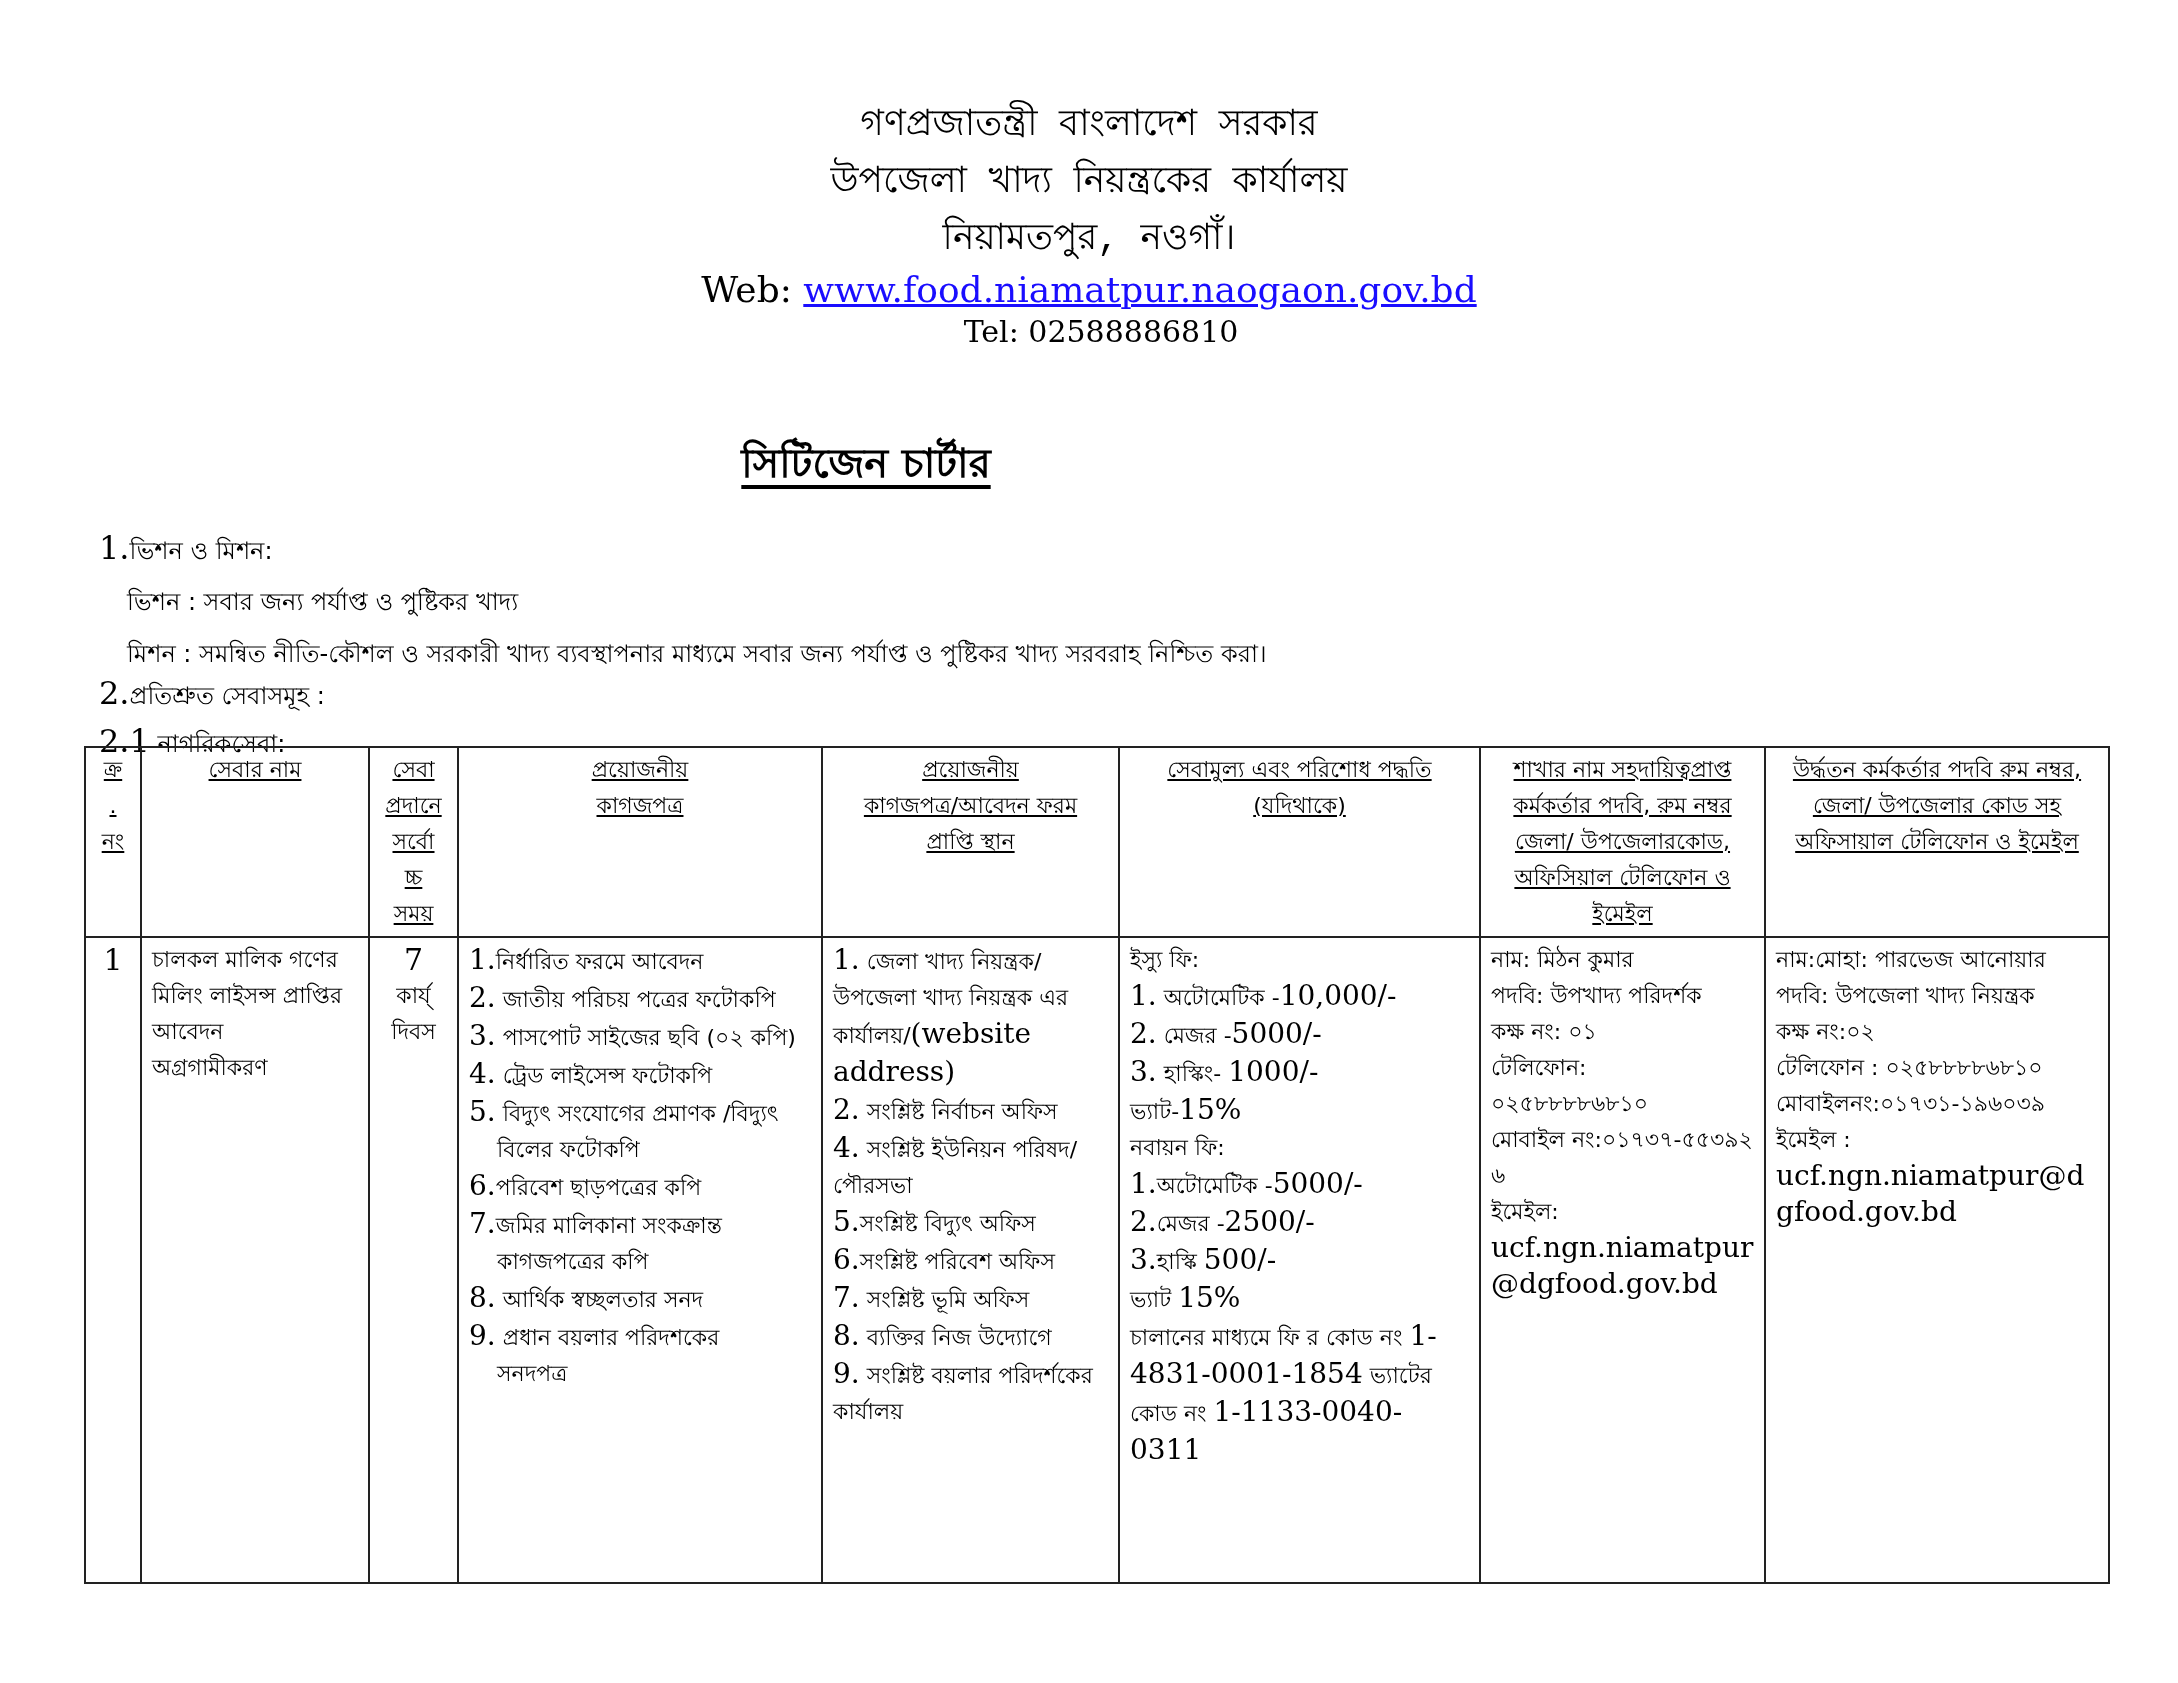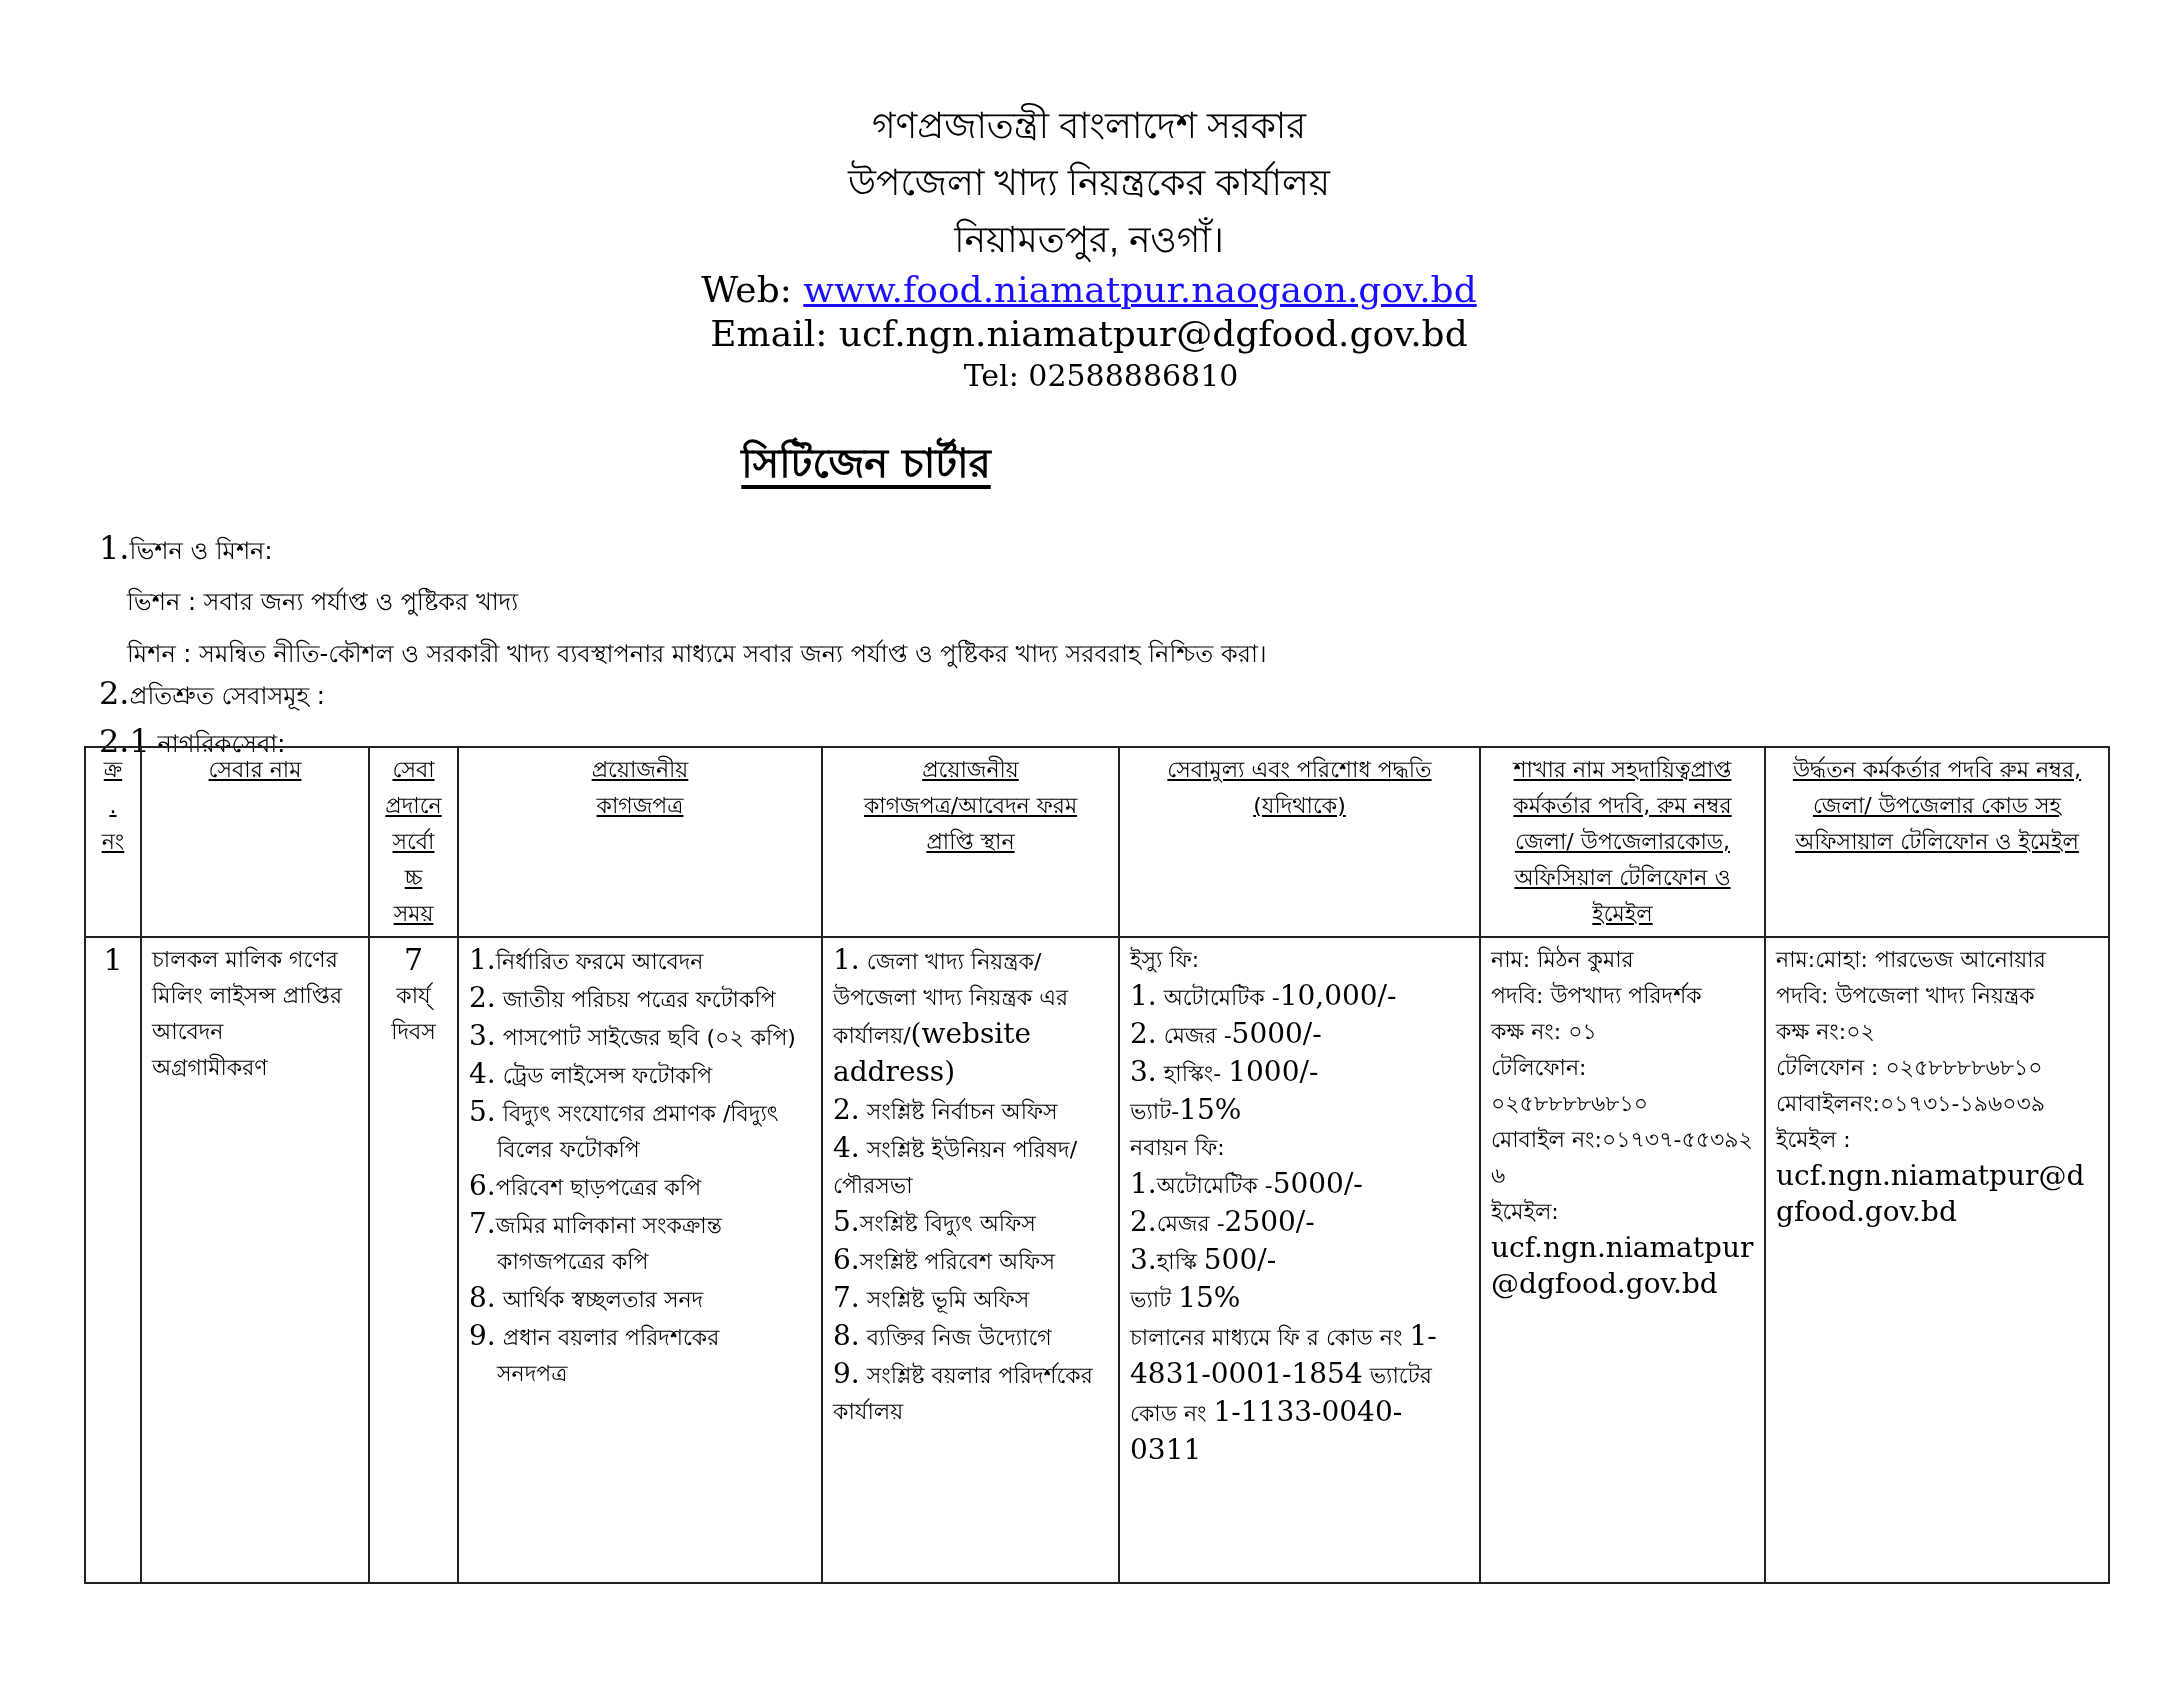--- a/index.html
+++ b/index.html
@@ -3,21 +3,21 @@
   <meta charset="utf-8">
   <style>
     html, body { margin: 0; padding: 0; background: #ffffff; }
     body {
       width: 2178px; height: 1683px; position: relative; overflow: hidden;
       font-family: "DejaVu Sans", sans-serif; color: #000;
     }
     .header-block {
       position: absolute; left: 0; top: 97px; width: 2178px; text-align: center;
     }
-    .hdr-line { font-family: Liberation Sans, sans-serif; font-size: 36px; line-height: 57px; }
+    .hdr-line { font-family: Liberation Mono, monospace; font-size: 36px; line-height: 57px; }
     .serif-line { font-family: "DejaVu Serif", serif; font-size: 36px; line-height: 44px; }
     .tel-line { font-family: "DejaVu Serif", serif; font-size: 30px; line-height: 40px; margin-left: 24px; }
     .web-link { color: #1a0dff; text-decoration: underline; }
     .doc-title {
       position: absolute; left: 0; top: 436px; width: 1732px; text-align: center;
       font-size: 40px; font-weight: bold; line-height: 55px;
     }
     .doc-title span { text-decoration: underline; text-underline-offset: 8px; }
     .section {
       position: absolute; left: 99px; font-size: 24px; line-height: 34px; margin-top: 21px;
@@ -48,23 +48,20 @@
   </style>
 </head>
 <body>
 
 <div class="header-block">
   <div class="hdr-line">গণপ্রজাতন্ত্রী বাংলাদেশ সরকার</div>
   <div class="hdr-line">উপজেলা খাদ্য নিয়ন্ত্রকের কার্যালয়</div>
   <div class="hdr-line">নিয়ামতপুর, নওগাঁ।</div>
   <div class="serif-line">
     <span>Web: </span><a class="web-link">www.food.niamatpur.naogaon.gov.bd</a>
-  </div>
-  <div class="serif-line">
-    <span>Email: </span><span>ucf.ngn.niamatpur@dgfood.gov.bd</span>
   </div>
   <div class="tel-line">
     <span>Tel: </span><span>02588886810</span>
   </div>
 </div>
 
 <div class="doc-title"><span>সিটিজেন চার্টার</span></div>
 
 <div class="section sec-1">
   <span class="num">1.</span><span>ভিশন ও মিশন:</span>

